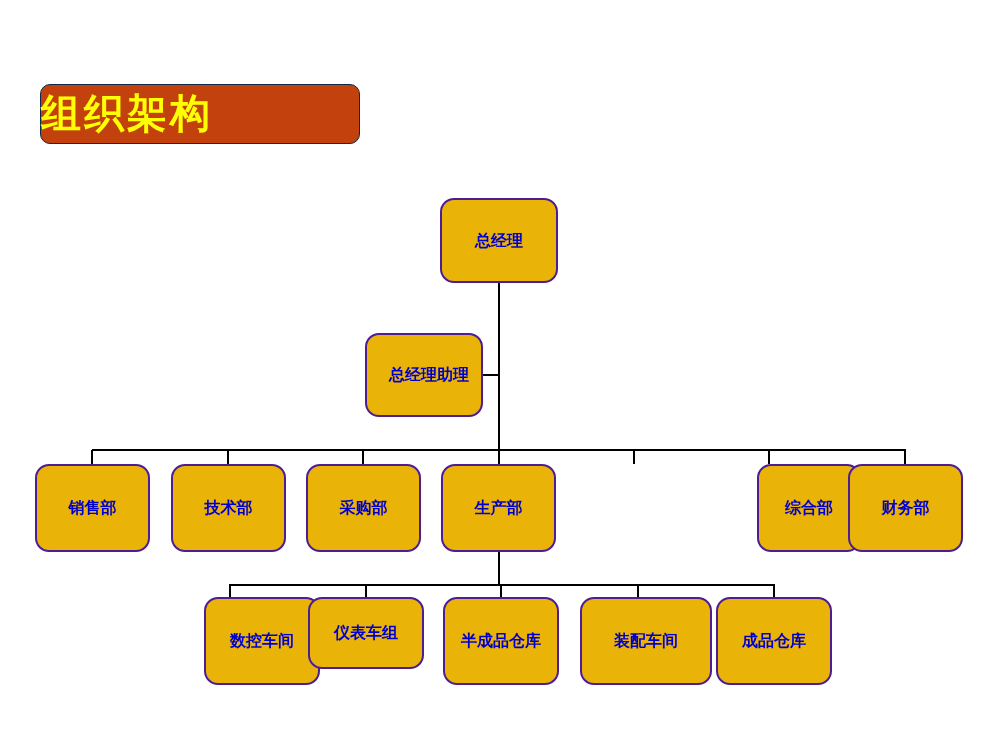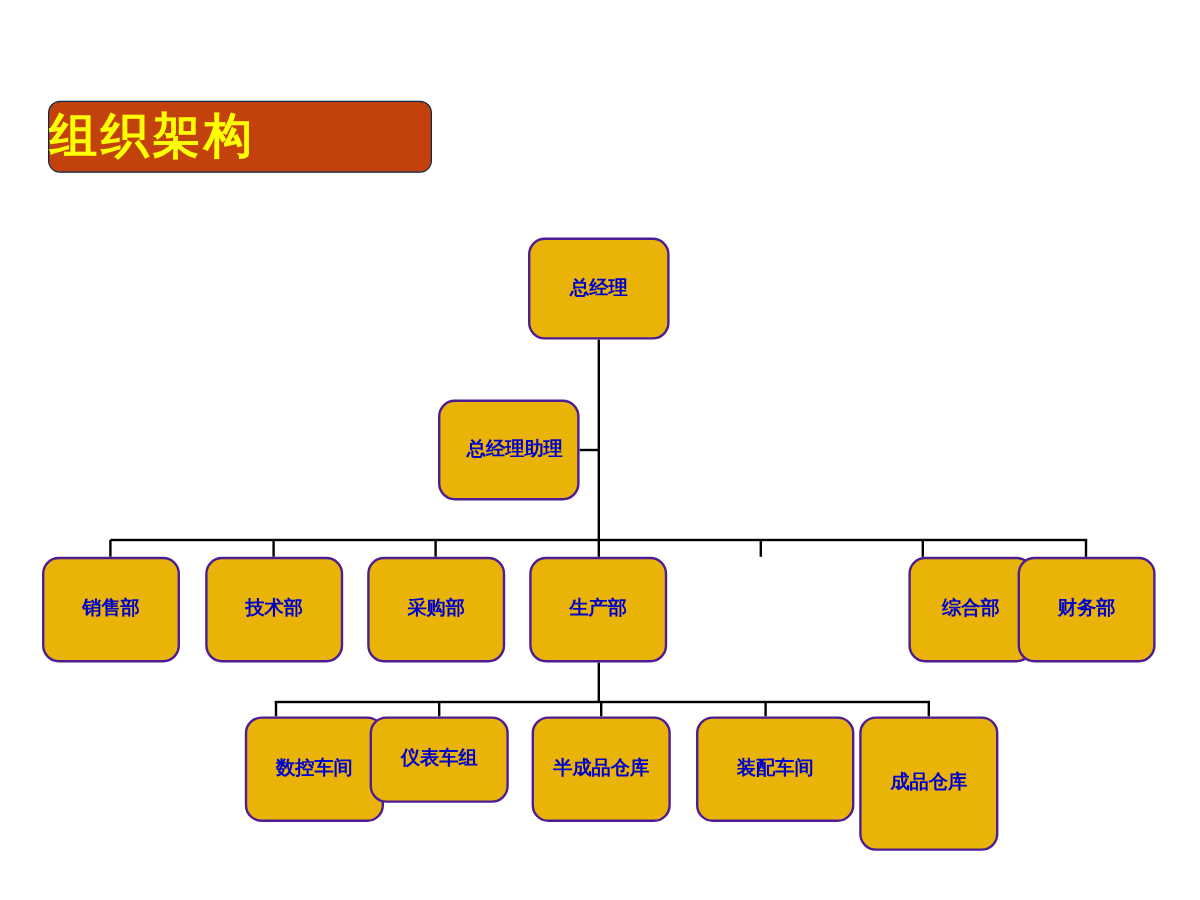--- a/index.html
+++ b/index.html
@@ -93,15 +93,15 @@
   <div class="node" style="left:35px;  top:464px; width:115px; height:88px;">销售部</div>
   <div class="node" style="left:306px; top:464px; width:115px; height:88px;">采购部</div>
   <div class="node" style="left:441px; top:464px; width:115px; height:88px;">生产部</div>
   <div class="node" style="left:738px; top:464px; width:104px; height:88px;margin-left:19px;">综合部</div>
   <div class="node" style="left:848px; top:464px; width:115px; height:88px;">财务部</div>
 
   <div class="node" style="left:172px; top:597px; width:116px; height:88px;margin-left:32px;">数控车间</div>
   <div class="node" style="left:308px; top:597px; width:116px; height:72px;">仪表车组</div>
   <div class="node" style="left:443px; top:597px; width:116px; height:88px;">半成品仓库</div>
   <div class="node" style="left:580px; top:597px; width:132px; height:88px;text-align:right;">装配车间</div>
-  <div class="node" style="left:716px; top:597px; width:116px; height:112px;font-family:Liberation Serif, serif;">成品仓库</div>
+  <div class="node" style="left:716px; top:597px; width:116px; height:88px;font-family:Liberation Serif, serif;">成品仓库</div>
 
 </div>
 
 </body></html>

